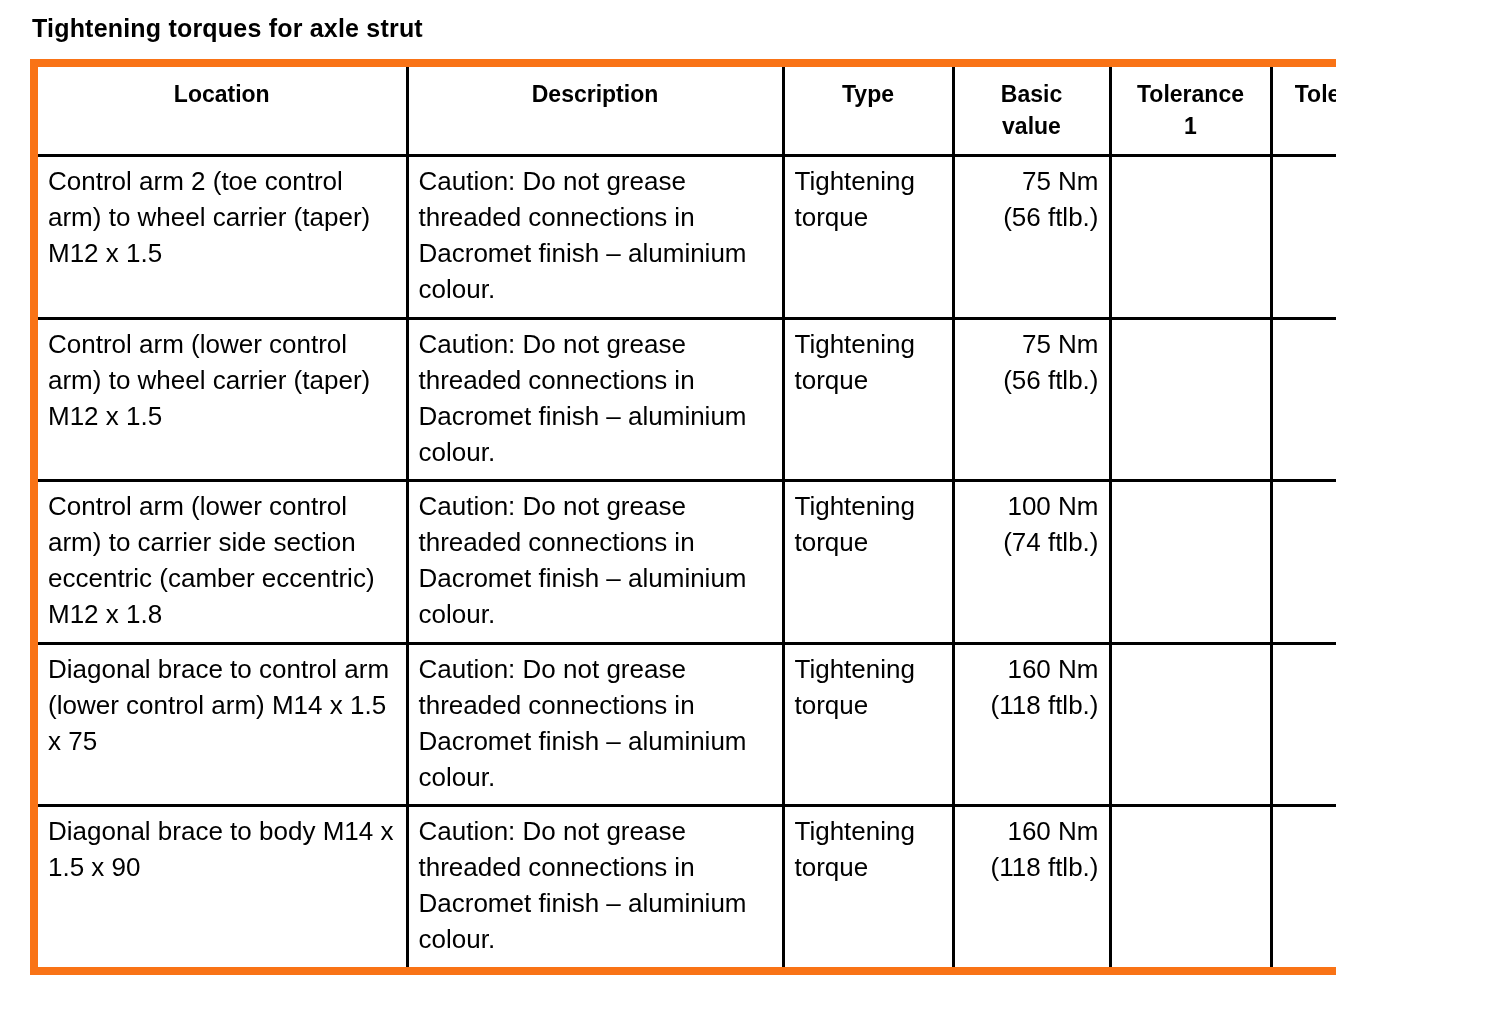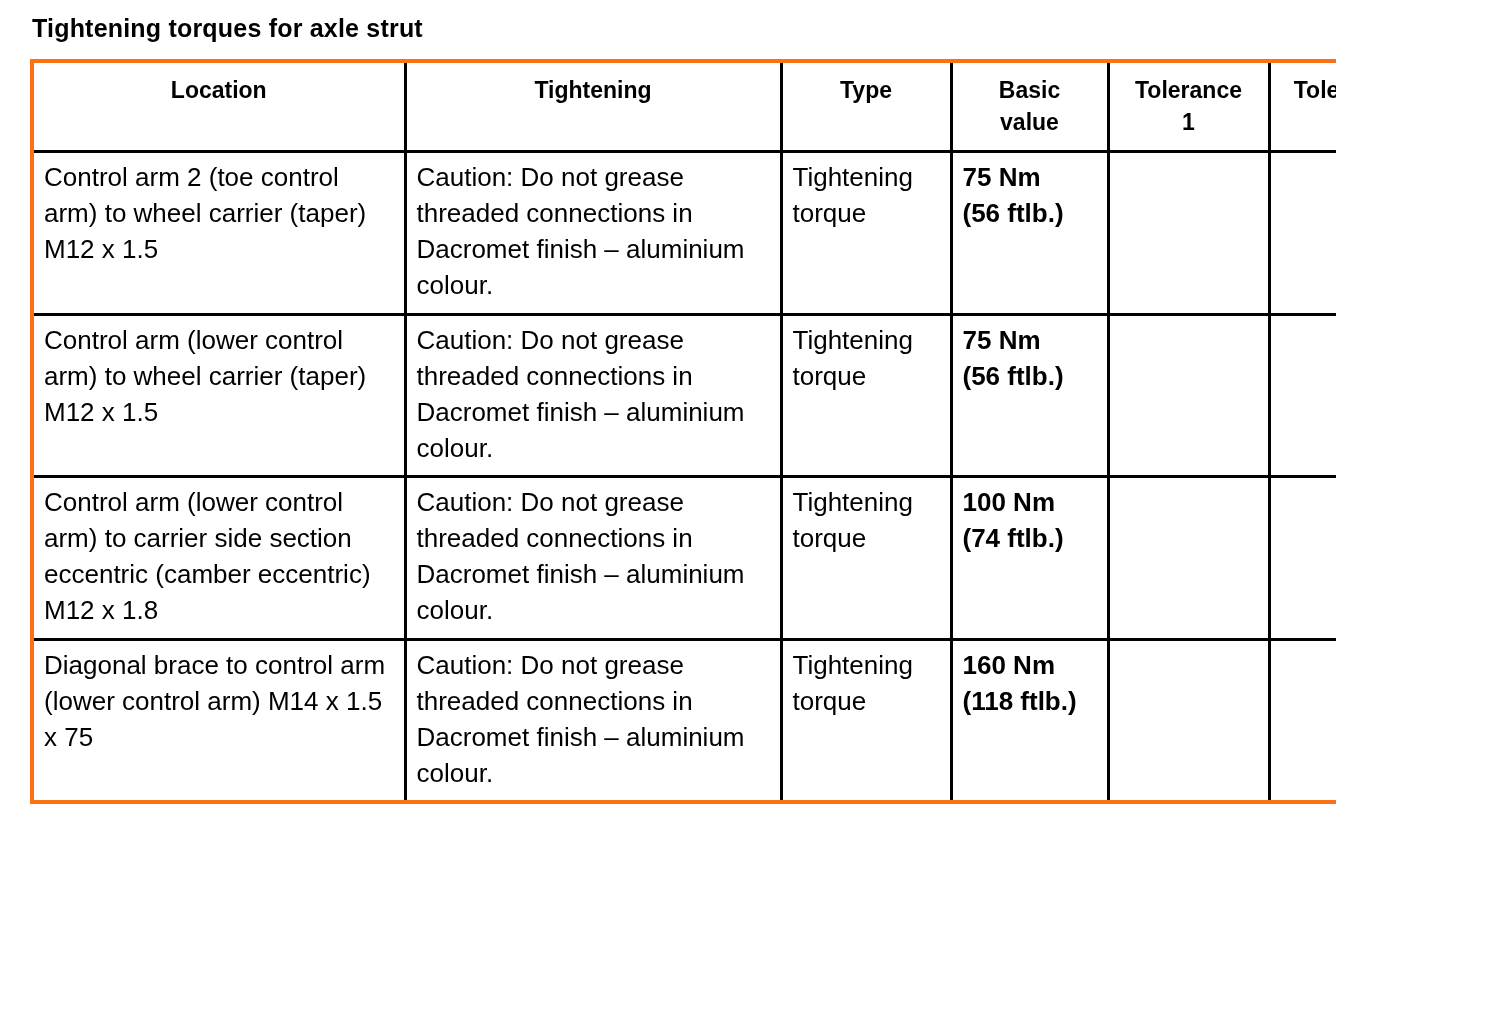--- a/index.html
+++ b/index.html
@@ -20,43 +20,43 @@
   .doc-title {
     font-weight: bold;
     font-size: 25px;
     margin: 6px 0 16px 2px;
     letter-spacing: 0.2px;
   }
   table.torque-table {
     border-collapse: collapse;
     table-layout: fixed;
     width: 1396px;
-    border: 4px solid #f97316;
+    border: 8px solid #f97316;
   }
   .torque-table th,
   .torque-table td {
     border: 3px solid #000000;
     vertical-align: top;
     padding: 7px 10px 9px 10px;
     font-size: 26px;
     line-height: 1.38;
     white-space: pre-line;
     word-wrap: break-word;
     box-sizing: border-box;
   }
   .torque-table th {
     font-weight: bold;
     text-align: center;
     font-size: 23px;
     padding: 12px 6px;
     vertical-align: top;
   }
   .torque-table td.col-basic_value {
+    text-align: right;
     padding-right: 10px;
-    font-weight: bold;
   }
   col.c-location   { width: 373px; }
   col.c-description{ width: 376px; }
   col.c-type       { width: 170px; }
   col.c-basic      { width: 157px; }
   col.c-tol1       { width: 161px; }
   col.c-tol2       { width: 157px; }
 </style>
 </head>
 <body>
@@ -69,21 +69,21 @@
       <col class="c-location">
       <col class="c-description">
       <col class="c-type">
       <col class="c-basic">
       <col class="c-tol1">
       <col class="c-tol2">
     </colgroup>
     <thead>
       <tr>
           <th>Location</th>
-          <th>Tightening</th>
+          <th>Description</th>
           <th>Type</th>
           <th>Basic
 value</th>
           <th>Tolerance
 1</th>
           <th>Tolerance
 2</th>
         </tr>
     </thead>
     <tbody>
@@ -116,15 +116,24 @@
         </tr>
         <tr>
           <td class="col-location">Diagonal brace to control arm (lower control arm) M14 x 1.5 x 75</td>
           <td class="col-description">Caution: Do not grease threaded connections in Dacromet finish – aluminium colour.</td>
           <td class="col-type">Tightening torque</td>
           <td class="col-basic_value">160 Nm
 (118 ftlb.)</td>
           <td class="col-tolerance1"></td>
           <td class="col-tolerance2"></td>
         </tr>
+        <tr>
+          <td class="col-location">Diagonal brace to body M14 x 1.5 x 90</td>
+          <td class="col-description">Caution: Do not grease threaded connections in Dacromet finish – aluminium colour.</td>
+          <td class="col-type">Tightening torque</td>
+          <td class="col-basic_value">160 Nm
+(118 ftlb.)</td>
+          <td class="col-tolerance1"></td>
+          <td class="col-tolerance2"></td>
+        </tr>
       </tbody>
   </table>
 </div>
 
 </body></html>

